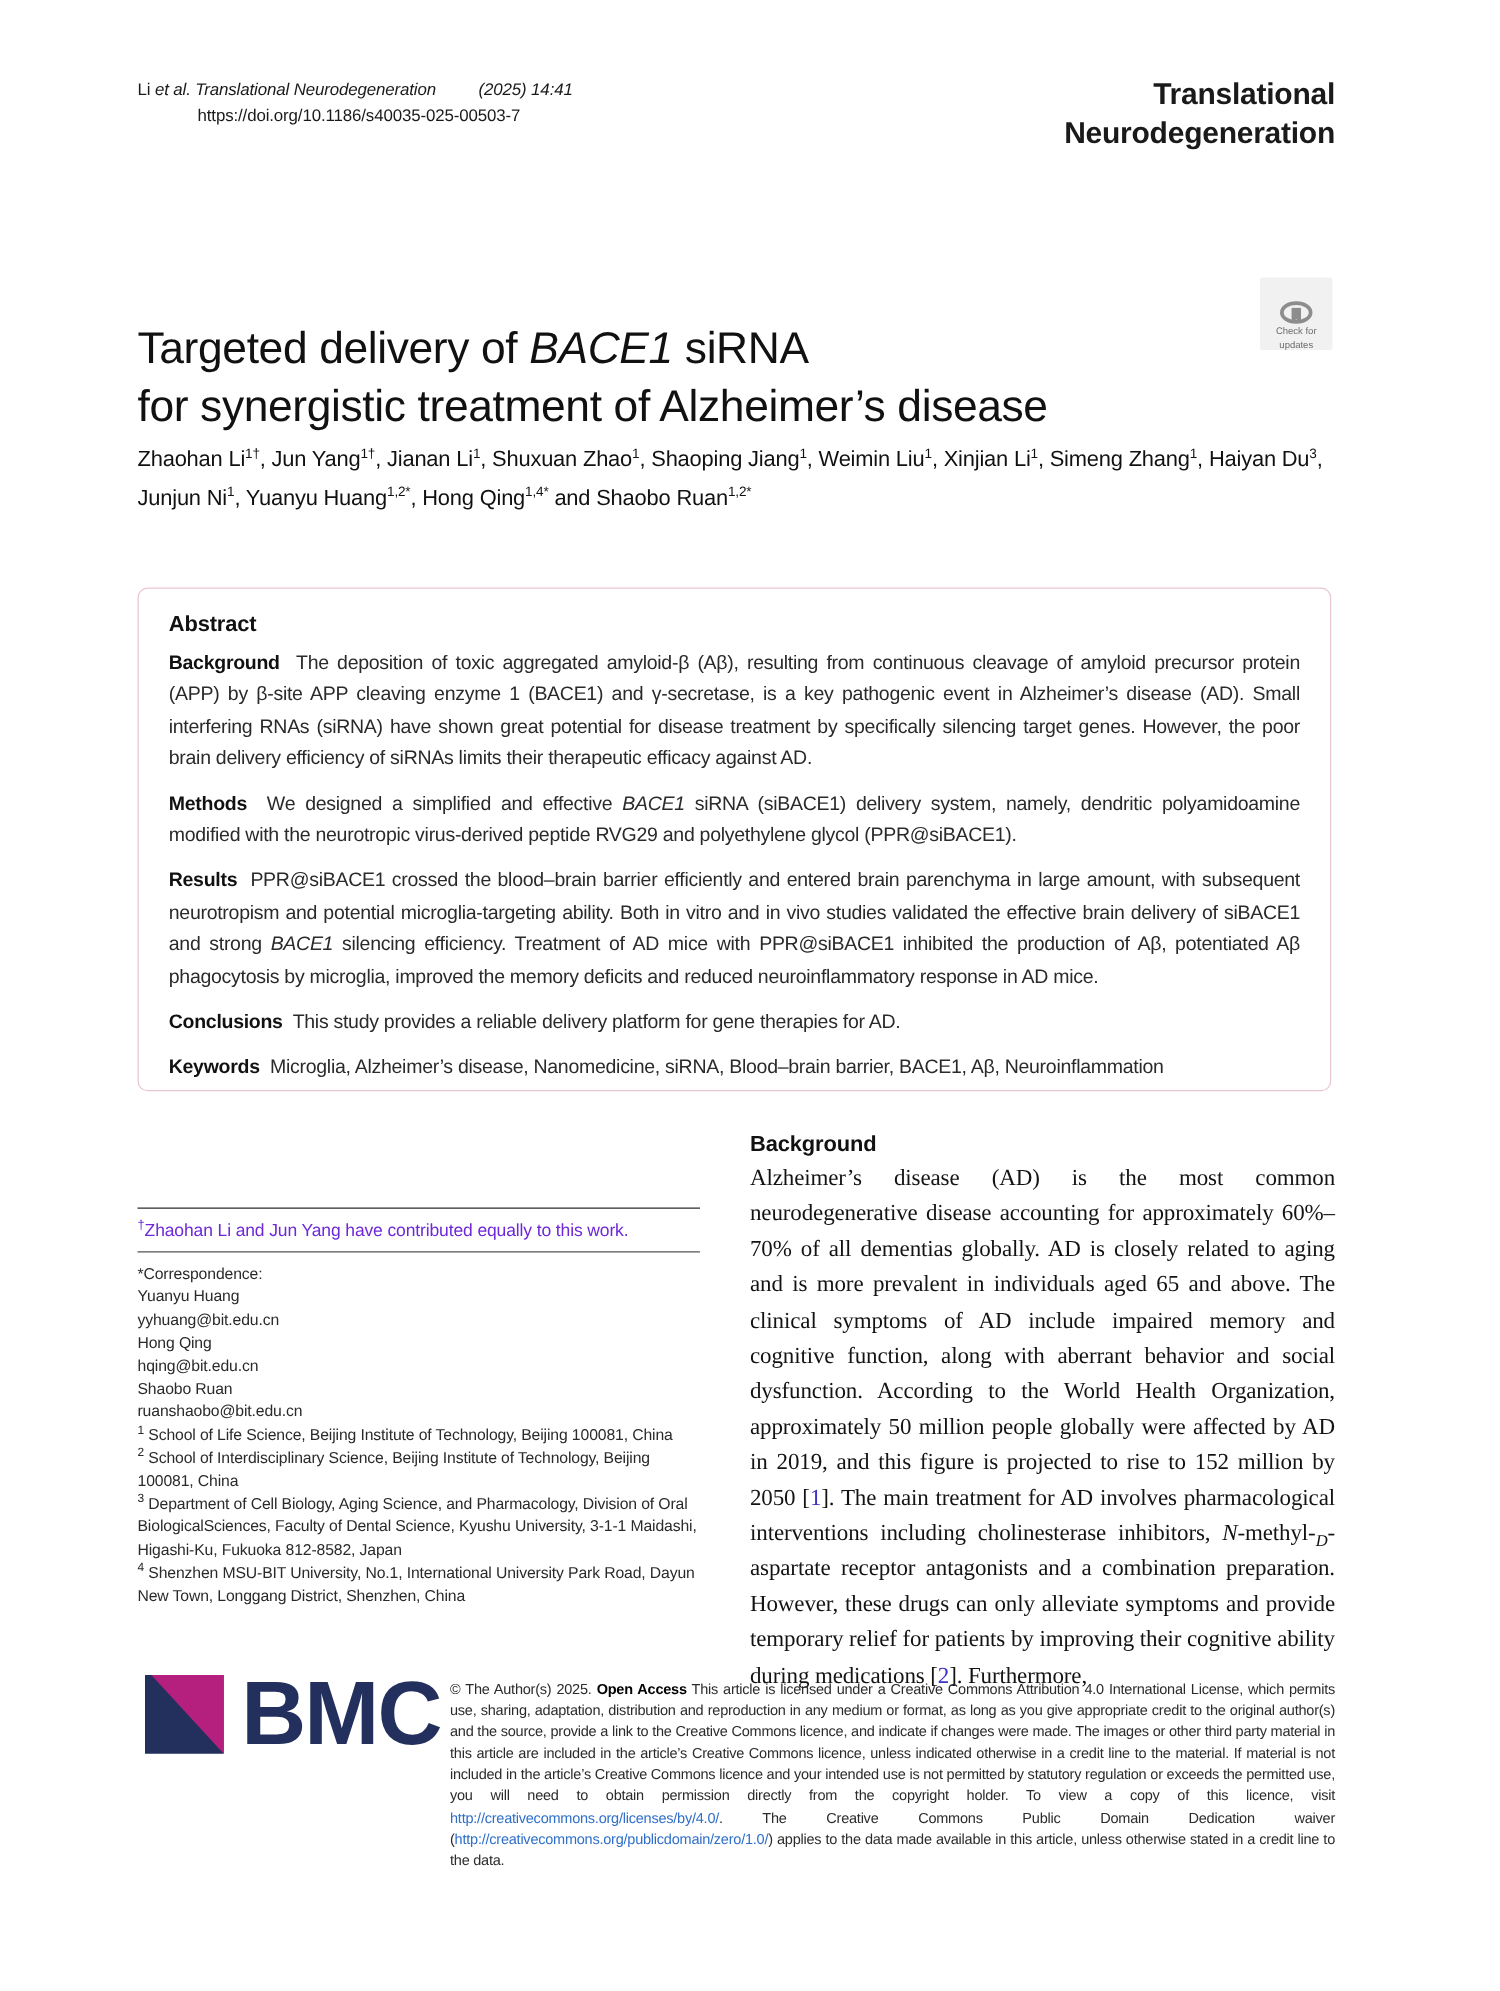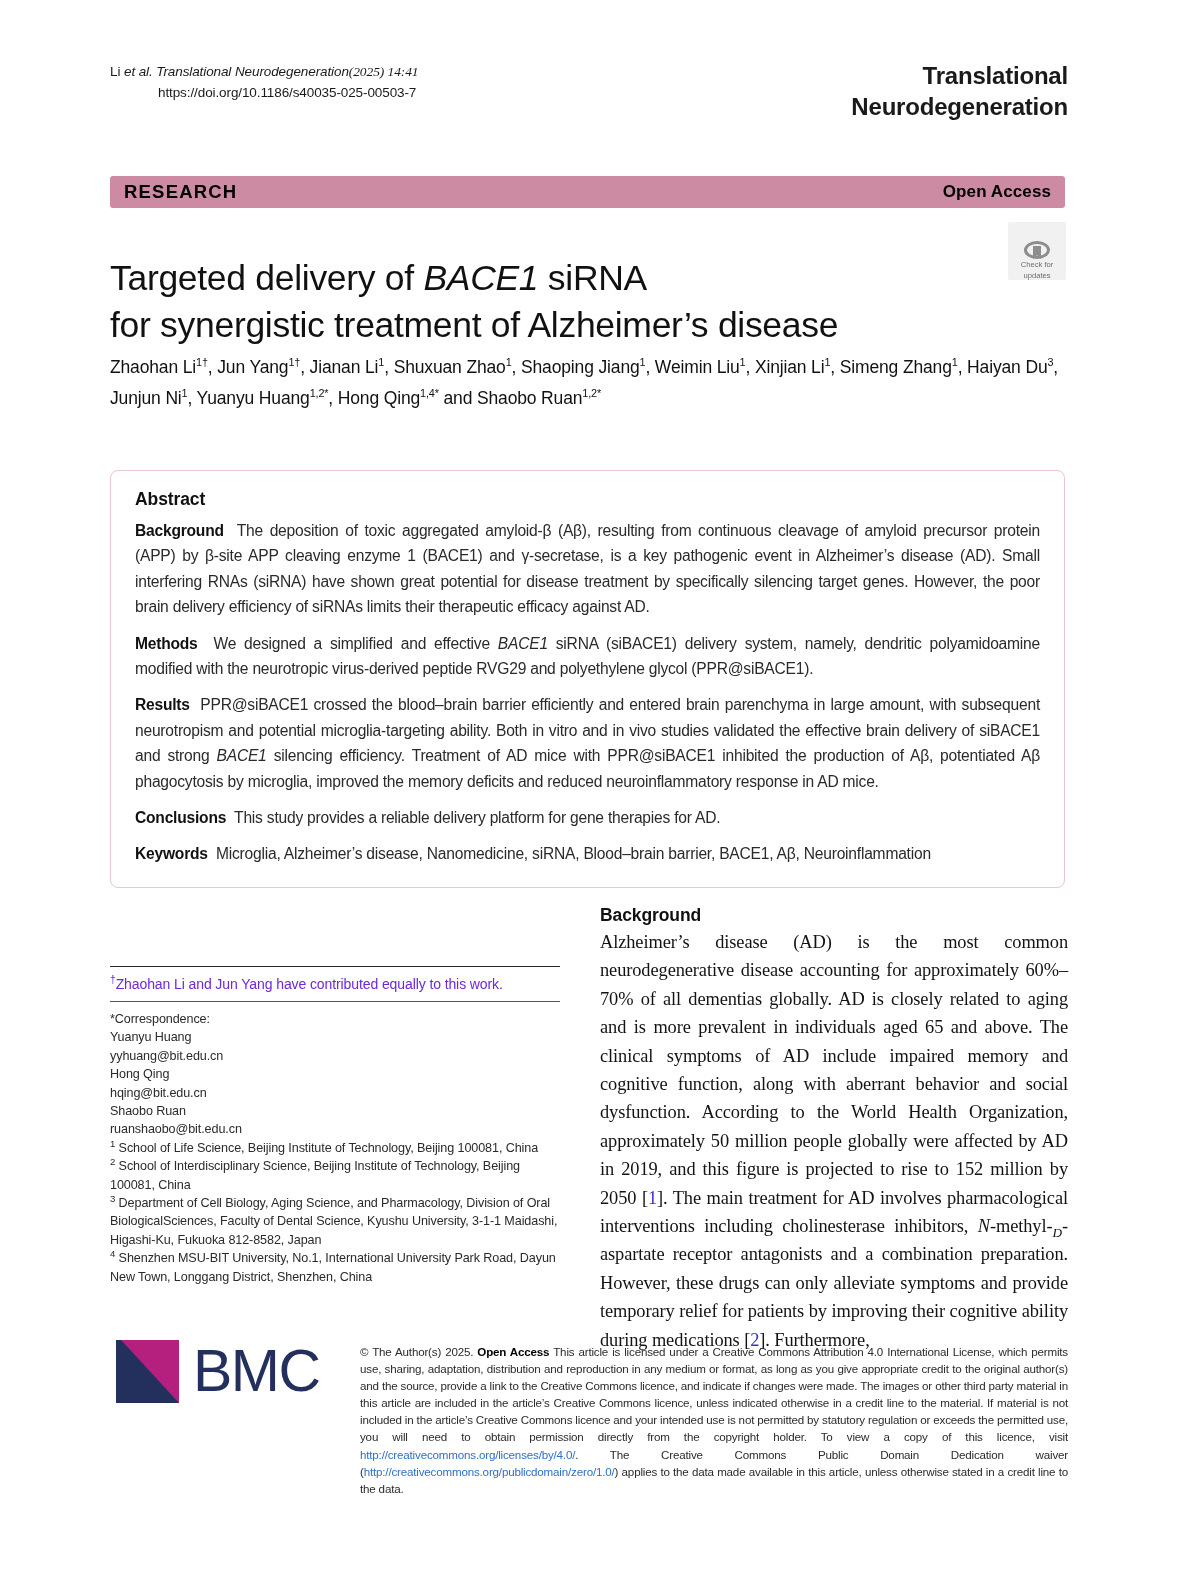--- a/index.html
+++ b/index.html
@@ -28,21 +28,21 @@
     position: absolute;
     left: 110px;
     top: 62px;
     font-size: 13.5px;
     line-height: 20px;
     color: #1a1a1a;
     letter-spacing: -0.1px;
   }
   .runhead .cite-line { white-space: nowrap; }
   .runhead em { font-style: italic; }
-  .runhead .vol { display: inline-block; font-style: italic; font-family: Liberation Serif, serif; }
+  .runhead .vol { display: inline-block; margin-left: 34px; font-style: italic; }
   .runhead .doi { display: block; margin-top: 1px; padding-left: 48px; }
 
   .journal-name {
     position: absolute;
     right: 132px;
     top: 60px;
     text-align: right;
     font-size: 24px;
     line-height: 31px;
     color: #1a1a1a;
@@ -146,21 +146,21 @@
 
   
   .abstract-box {
     position: absolute;
     left: 110px;
     top: 470px;
     width: 955px;
     box-sizing: border-box;
     border: 1px solid #e8c6d2;
     border-radius: 8px;
-    padding: 18px 24px 20px 24px;
+    padding: 18px 24px 5px 24px;
   }
   .abstract-box h2 {
     margin: 0 0 8px 0;
     font-size: 17.5px;
     font-weight: bold;
     color: #111;
     letter-spacing: -0.1px;
   }
   .abstract-box p {
     margin: 0 0 11px 0;
@@ -258,22 +258,22 @@
     overflow: hidden;
   }
   .bmc-sq::after {
     content: "";
     position: absolute;
     inset: 0;
     background: #b51f7d;
     clip-path: polygon(100% 0, 100% 100%, 8% 0);
   }
   .bmc-word {
-    font-size: 59px;
-    font-weight: normal;
+    font-size: 72px;
+    font-weight: bold;
     color: #23305e;
     letter-spacing: -1.5px;
     line-height: 63px;
     font-family: "Liberation Sans", sans-serif;
   }
 
   .footer-text {
     position: absolute;
     left: 360px;
     top: 1343px;
@@ -295,24 +295,20 @@
   <div class="runhead">
     <div class="cite-line"><span>Li </span><em>et al. Translational Neurodegeneration</em><span class="vol">(2025) 14:41</span></div>
     <span class="doi">https://doi.org/10.1186/s40035-025-00503-7</span>
   </div>
 
   <div class="journal-name">
     <div>Translational</div>
     <div>Neurodegeneration</div>
   </div>
 
-  <div class="banner">
-    <span class="lbl">RESEARCH</span>
-    <span class="oa">Open Access</span>
-  </div>
 
   <h1 class="title"><span>Targeted delivery of </span><em>BACE1</em><span> siRNA</span><br><span>for synergistic treatment of Alzheimer’s disease</span></h1>
 
   <div class="crossmark">
     <div class="cm-circle"></div>
     <div class="cm-t">Check for</div>
     <div class="cm-t">updates</div>
   </div>
 
   <div class="authors">

